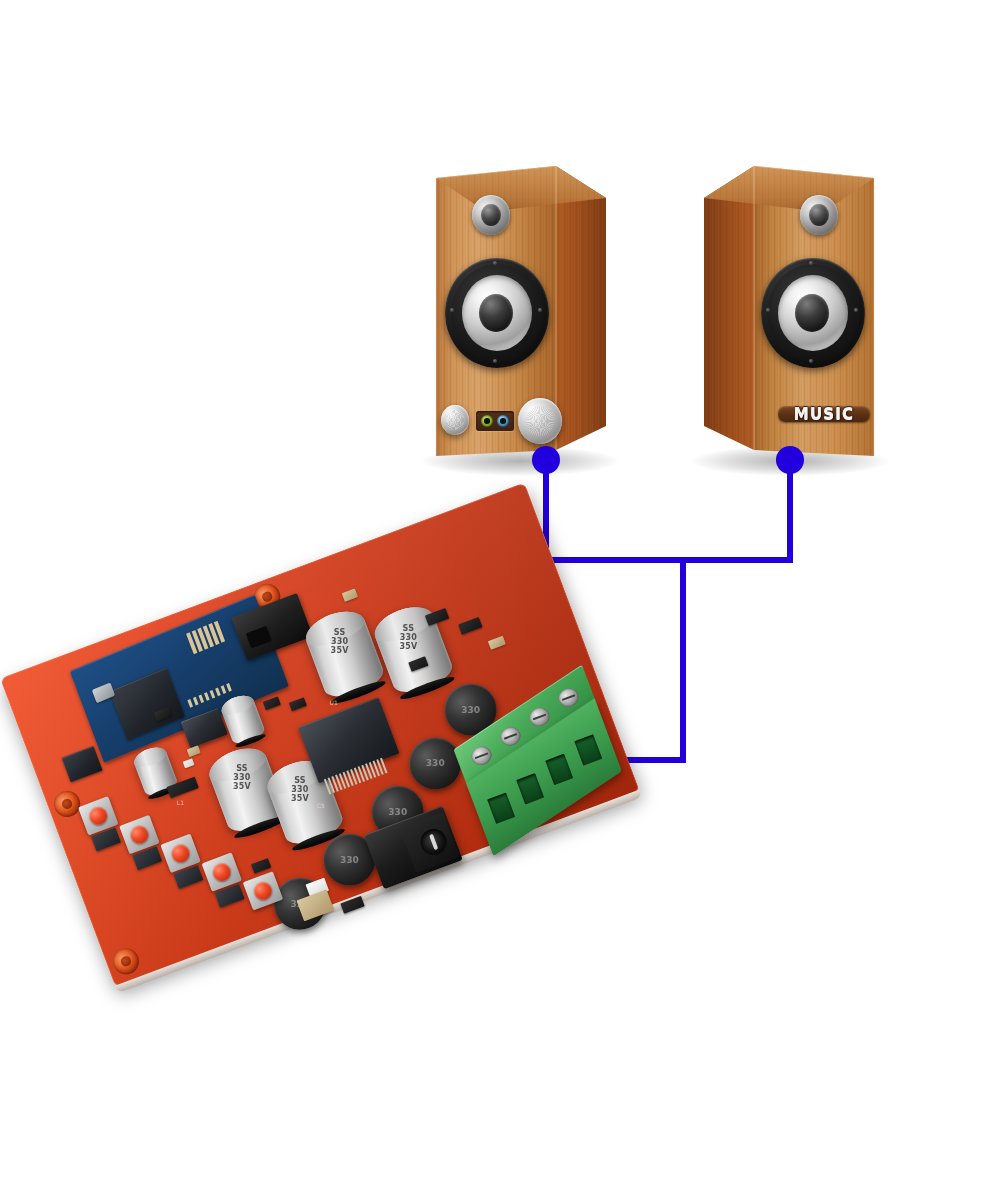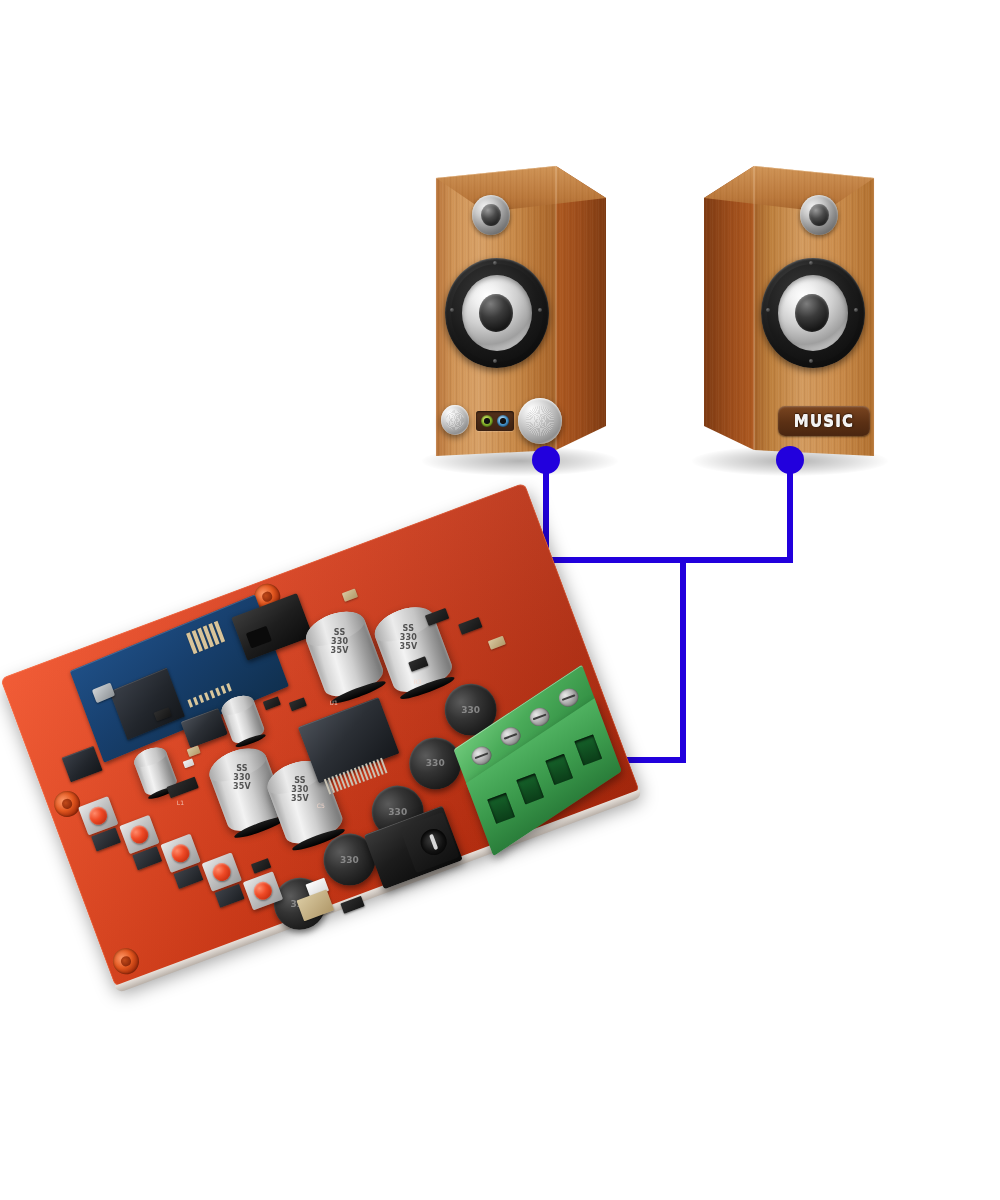--- a/index.html
+++ b/index.html
@@ -310,21 +310,21 @@
     <div class="woofer" style="left:61px;top:108px;width:104px;height:110px;">
       <div class="woofer-surround" style="left:6px;top:6px;width:92px;height:98px;"></div>
       <div class="woofer-cone" style="left:17px;top:17px;width:70px;height:76px;"></div>
       <div class="woofer-cap" style="left:34px;top:36px;width:34px;height:38px;"></div>
       <div class="screw" style="left:48px;top:3px;"></div>
       <div class="screw" style="left:5px;top:50px;"></div>
       <div class="screw" style="left:93px;top:50px;"></div>
       <div class="screw" style="left:48px;top:101px;"></div>
     </div>
 
-    <div class="music-badge" style="left:78px;top:256px;width:92px;height:30px;align-items:center;">
+    <div class="music-badge" style="left:78px;top:256px;width:92px;height:16px;align-items:center;">
       <span>MUSIC</span>
     </div>
   </div>
 
   <svg id="wire-layer" viewBox="0 0 1000 1200">
 
     <polyline points="546,462 546,560 683,560" fill="none" stroke="#2200dd" stroke-width="6"></polyline>
 
     <polyline points="790,462 790,560 683,560" fill="none" stroke="#2200dd" stroke-width="6"></polyline>
 

